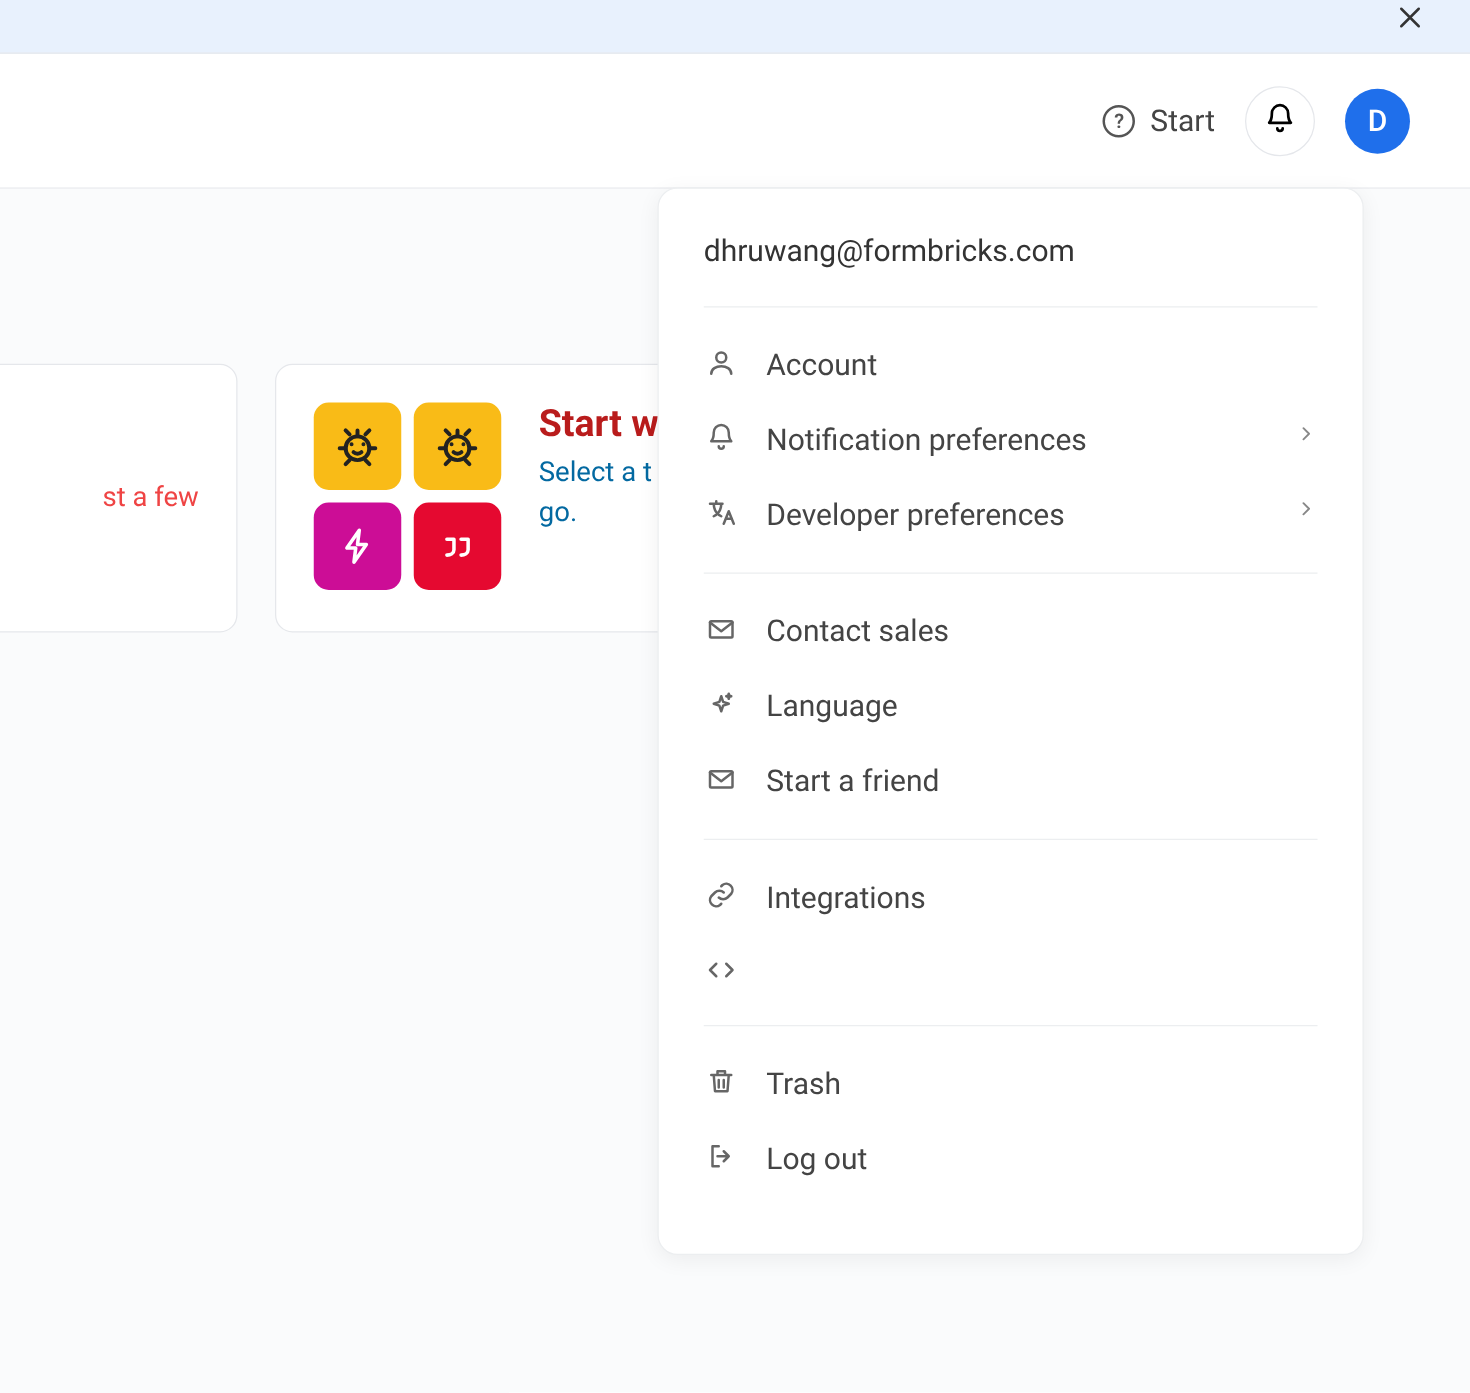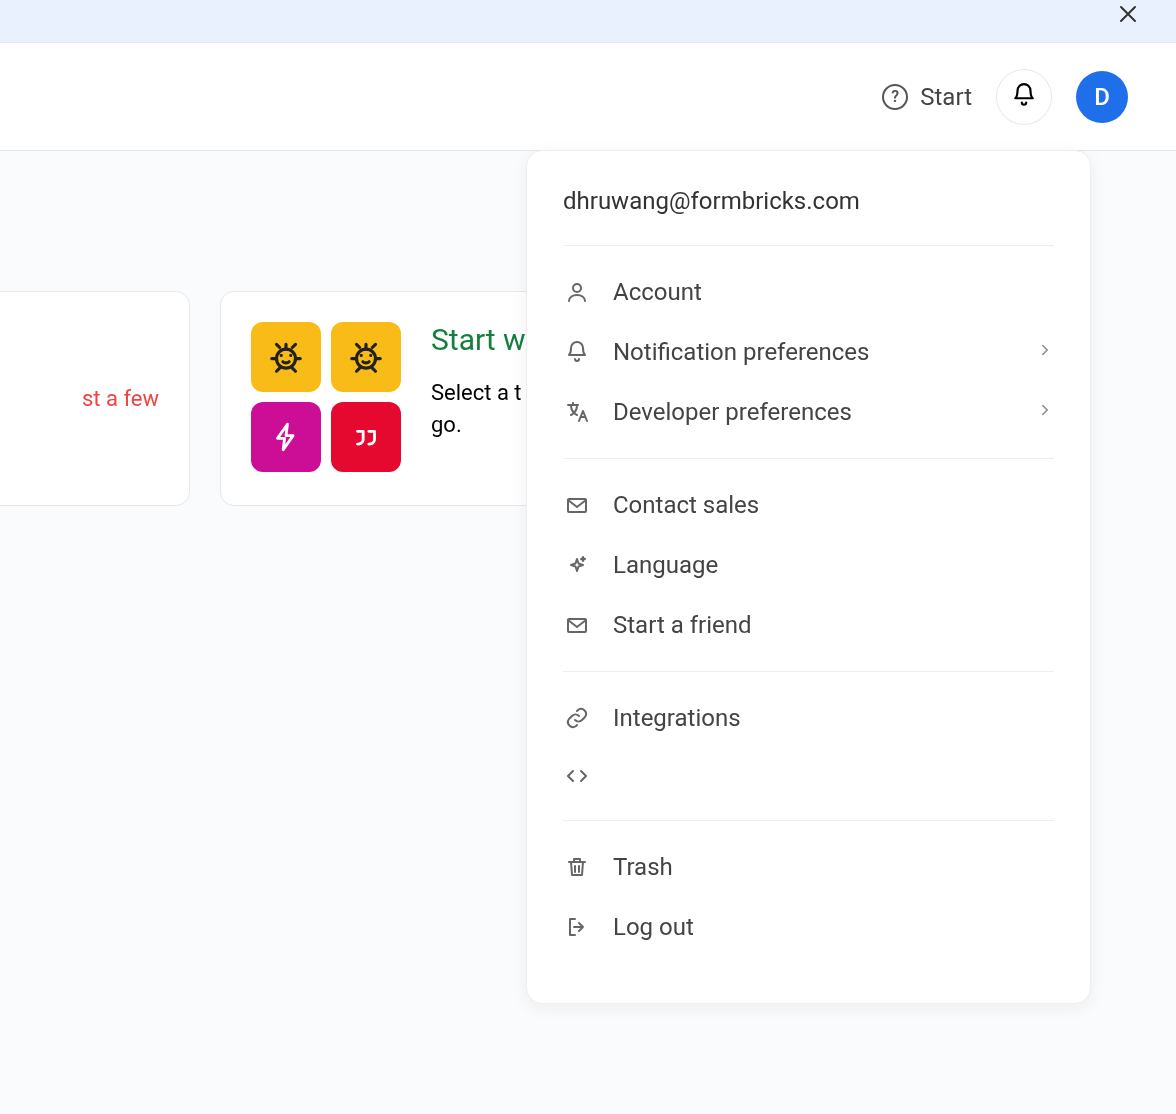--- a/index.html
+++ b/index.html
@@ -88,28 +88,28 @@
     align-items: flex-start;
   }
   .card-text {
     font-size: 22px;
     color: #ef4444;
     line-height: 1.5;
     padding-top: 60px;
   }
   .card h3 {
     font-size: 30px;
-    color: #15803d;
-    font-weight: 400;
-    margin-bottom: 20px;
+    color: #b91c1c;
+    font-weight: 700;
+    margin-bottom: 6px;
     white-space: nowrap;
   }
   .card p {
     font-size: 22px;
-    color: #000000;
+    color: #0369a1;
     line-height: 1.45;
     white-space: nowrap;
   }
   .tile-grid {
     display: grid;
     grid-template-columns: 70px 70px;
     grid-template-rows: 70px 70px;
     gap: 10px;
   }
   .tile {
@@ -140,21 +140,21 @@
     padding-bottom: 30px;
   }
   .dropdown hr {
     border: none;
     border-top: 1px solid #eceef0;
     margin: 0;
   }
   .group { padding: 16px 0; }
   .item {
     display: flex;
-    align-items: center;
+    align-items: flex-start;
     gap: 22px;
     padding: 16px 0;
     cursor: pointer;
     color: #444;
   }
   .item-label {
     font-size: 24px;
     color: #444;
     flex: 1;
   }

